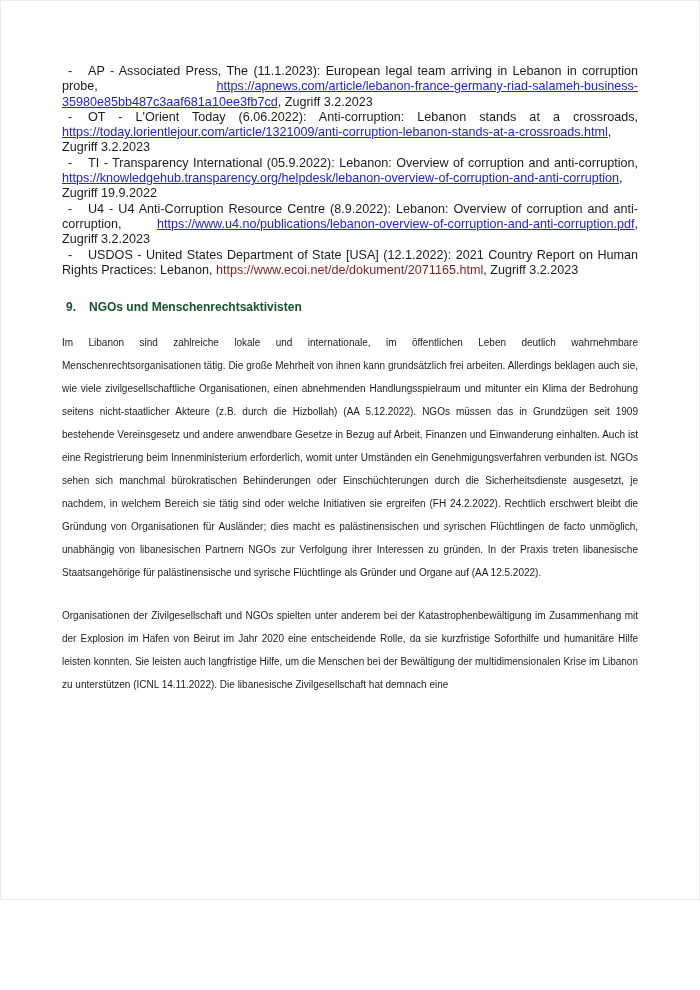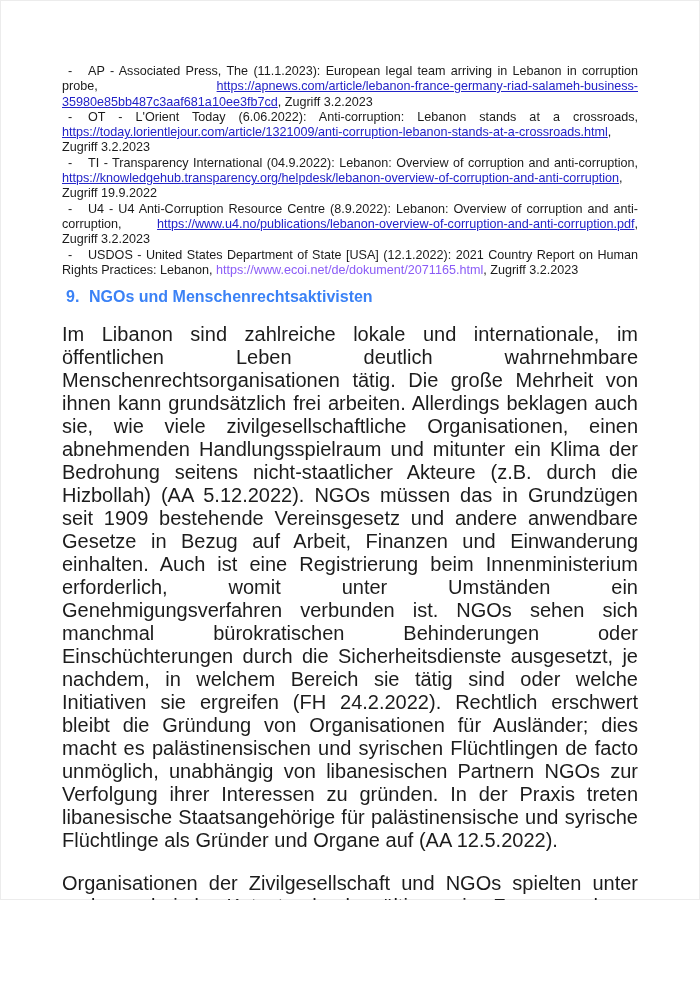--- a/index.html
+++ b/index.html
@@ -30,44 +30,44 @@
     width: 20px;
     text-indent: 0;
   }
   a.src {
     color: #2323c8;
     text-decoration: underline;
     overflow-wrap: break-word;
     cursor: pointer;
   }
   a.src.plain {
-    color: #8b5cf6;
+    color: #7f1d1d;
     text-decoration: none;
     margin-top: 12px;
   }
 
   
   .section-h {
-    margin: 10px 0 0 0;
-    font-size: 16px;
+    margin: 22px 0 0 0;
+    font-size: 12px;
     font-weight: bold;
-    color: #3b82f6;
+    color: #14532d;
     text-indent: 4px;
   }
   .secnum {
     display: inline-block;
     width: 23px;
     text-indent: 0;
   }
 
   
   .body { margin-top: 17px; }
   .body p {
     margin: 0 0 20px 0;
-    font-size: 20px;
+    font-size: 10px;
     line-height: 23px;
     text-align: justify;
     color: #1c1c1c;
   }
 
   
   .footer {
     position: absolute;
     left: 0;
     right: 0;
@@ -87,21 +87,21 @@
 </head>
 <body>
 
 <div class="page">
 
   <div class="bib">
     <p><span class="dash">-</span><span>AP - Associated Press, The (11.1.2023): European legal team arriving in Lebanon in corruption probe, </span><a class="src">https://apnews.com/article/lebanon-france-germany-riad-salameh-business-35980e85bb487c3aaf681a10ee3fb7cd</a><span>, Zugriff 3.2.2023</span></p>
 
     <p><span class="dash">-</span><span>OT - L'Orient Today (6.06.2022): Anti-corruption: Lebanon stands at a crossroads, </span><a class="src">https://today.lorientlejour.com/article/1321009/anti-corruption-lebanon-stands-at-a-crossroads.html</a><span>, Zugriff 3.2.2023</span></p>
 
-    <p><span class="dash">-</span><span>TI - Transparency International (04.9.2022): Lebanon: Overview of corruption and anti-corruption, </span><a class="src">https://knowledgehub.transparency.org/helpdesk/lebanon-overview-of-corruption-and-anti-corruption</a><span>, Zugriff 19.9.2022</span></p>
+    <p><span class="dash">-</span><span>TI - Transparency International (05.9.2022): Lebanon: Overview of corruption and anti-corruption, </span><a class="src">https://knowledgehub.transparency.org/helpdesk/lebanon-overview-of-corruption-and-anti-corruption</a><span>, Zugriff 19.9.2022</span></p>
 
 
     <p><span class="dash">-</span><span>U4 - U4 Anti-Corruption Resource Centre (8.9.2022): Lebanon: Overview of corruption and anti-corruption, </span><a class="src">https://www.u4.no/publications/lebanon-overview-of-corruption-and-anti-corruption.pdf</a><span>, Zugriff 3.2.2023</span></p>
 
     <p><span class="dash">-</span><span>USDOS - United States Department of State [USA] (12.1.2022): 2021 Country Report on Human Rights Practices: Lebanon, </span><a class="src plain">https://www.ecoi.net/de/dokument/2071165.html</a><span>, Zugriff 3.2.2023</span></p>
 
   </div>
 
   <h2 class="section-h"><span class="secnum">9.</span><span>NGOs und Menschenrechtsaktivisten</span></h2>
 

